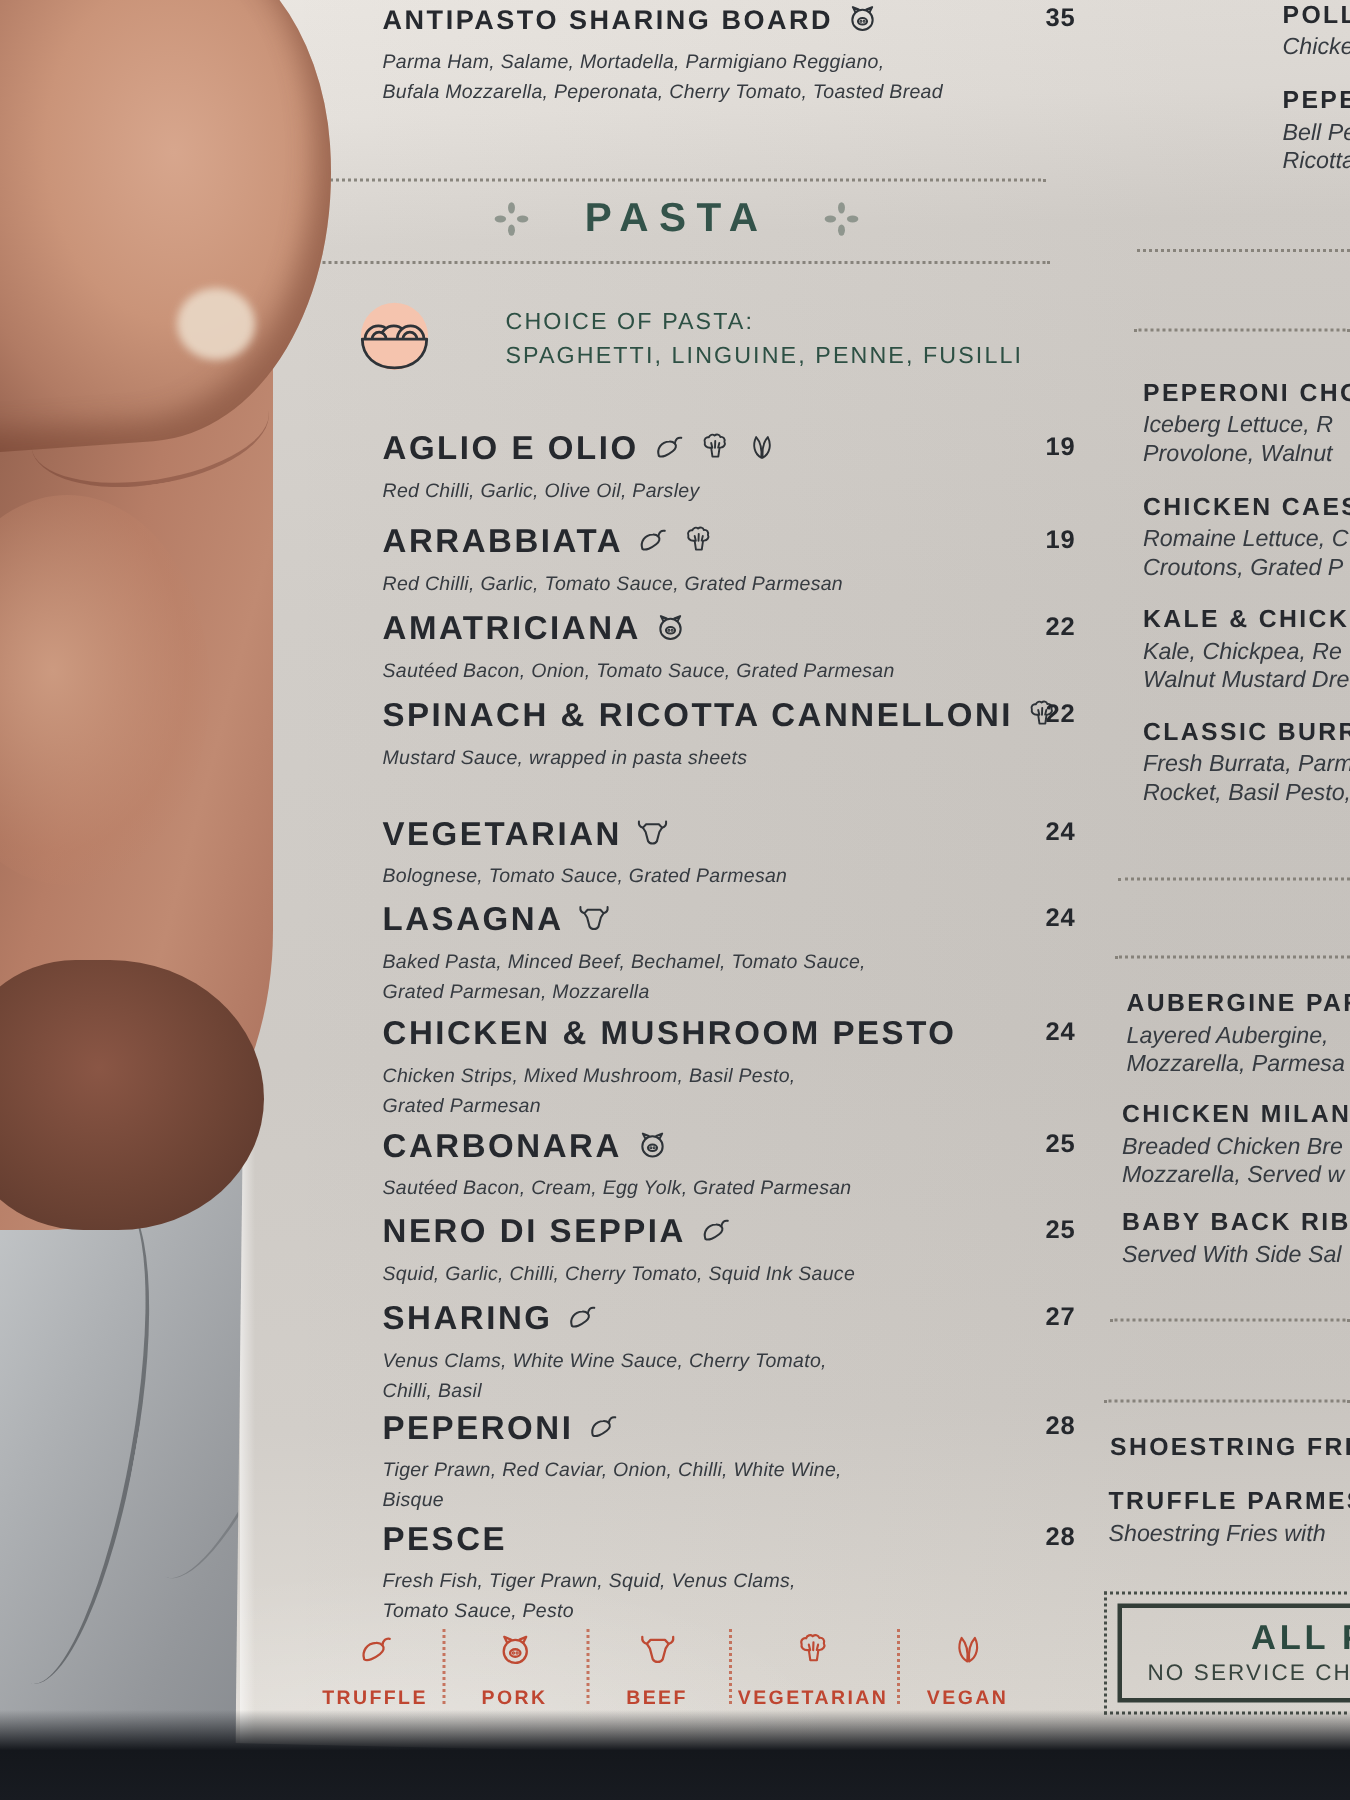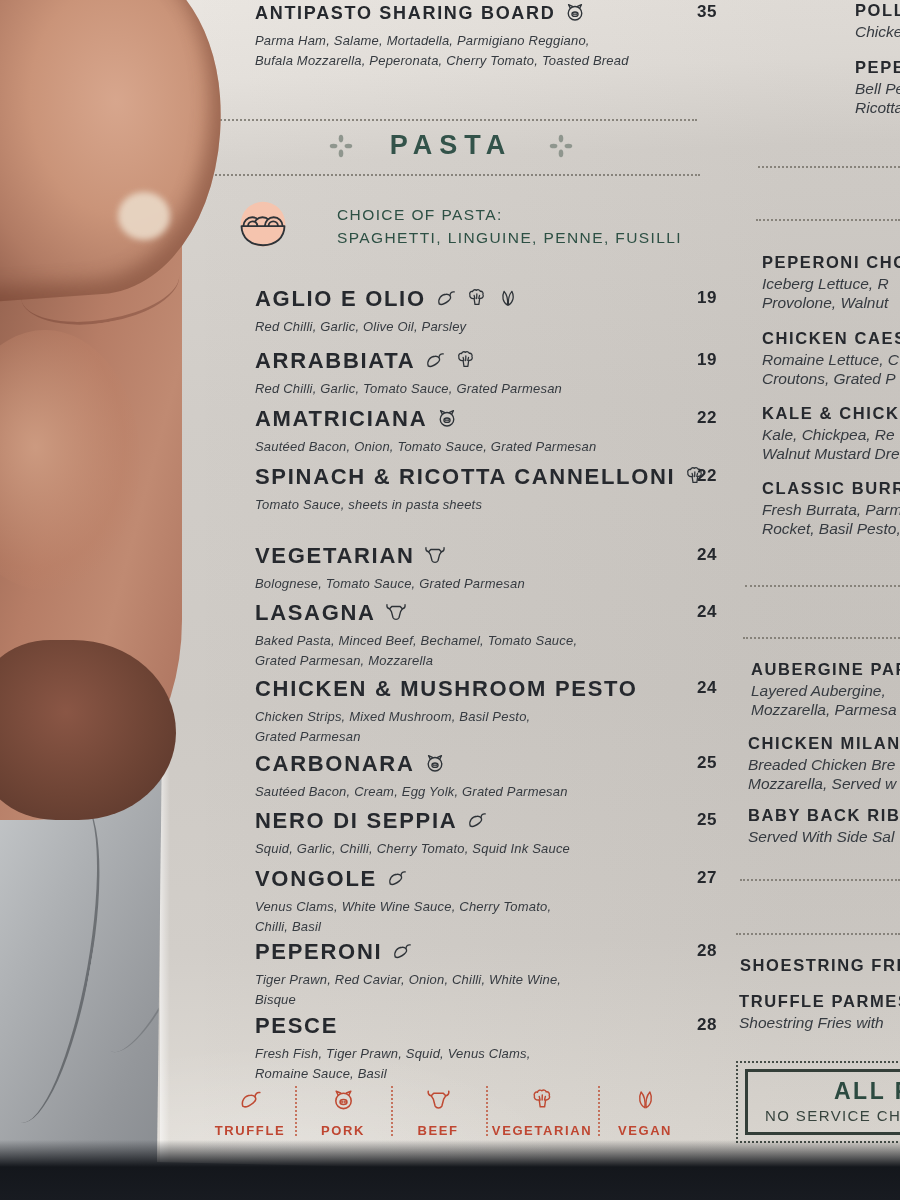--- a/index.html
+++ b/index.html
@@ -225,21 +225,21 @@
     </div>
 
     <div class="item" style="top:466px">
       <div class="name-row">
         <span class="t-name">SPINACH &amp; RICOTTA CANNELLONI</span>
         <svg class="ic">
             <use href="#ic-broccoli"></use>
           </svg>
         <span class="price">22</span>
       </div>
-      <div class="desc t-desc">Tomato Sauce, sheets in pasta sheets</div>
+      <div class="desc t-desc">Mustard Sauce, wrapped in pasta sheets</div>
     </div>
 
     <div class="item" style="top:545px">
       <div class="name-row">
         <span class="t-name">VEGETARIAN</span>
         <svg class="ic">
             <use href="#ic-cow"></use>
           </svg>
         <span class="price">24</span>
       </div>
@@ -284,21 +284,21 @@
         <svg class="ic">
             <use href="#ic-chilli"></use>
           </svg>
         <span class="price">25</span>
       </div>
       <div class="desc t-desc">Squid, Garlic, Chilli, Cherry Tomato, Squid Ink Sauce</div>
     </div>
 
     <div class="item" style="top:868px">
       <div class="name-row">
-        <span class="t-name">VONGOLE</span>
+        <span class="t-name">SHARING</span>
         <svg class="ic">
             <use href="#ic-chilli"></use>
           </svg>
         <span class="price">27</span>
       </div>
       <div class="desc t-desc">Venus Clams, White Wine Sauce, Cherry Tomato,</div>
       <div class="desc t-desc">Chilli, Basil</div>
     </div>
 
     <div class="item" style="top:941px">
@@ -312,21 +312,21 @@
       <div class="desc t-desc">Tiger Prawn, Red Caviar, Onion, Chilli, White Wine,</div>
       <div class="desc t-desc">Bisque</div>
     </div>
 
     <div class="item" style="top:1015px">
       <div class="name-row">
         <span class="t-name">PESCE</span>
         <span class="price">28</span>
       </div>
       <div class="desc t-desc">Fresh Fish, Tiger Prawn, Squid, Venus Clams,</div>
-      <div class="desc t-desc">Romaine Sauce, Basil</div>
+      <div class="desc t-desc">Tomato Sauce, Pesto</div>
     </div>
 
     <div id="legend">
       <div class="leg" style="left:205px;top:1087px;width:90px">
         <svg class="lic">
             <use href="#ic-chilli"></use>
           </svg>
         <div class="lab">TRUFFLE</div>
       </div>
       <div class="leg" style="left:300px;top:1087px;width:86px">

